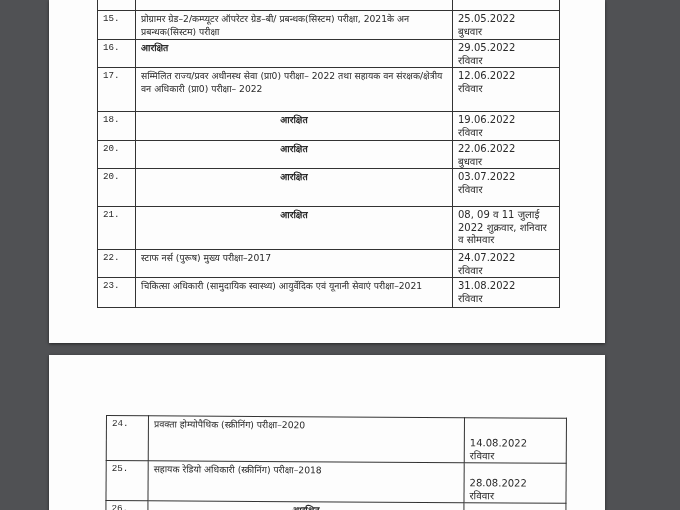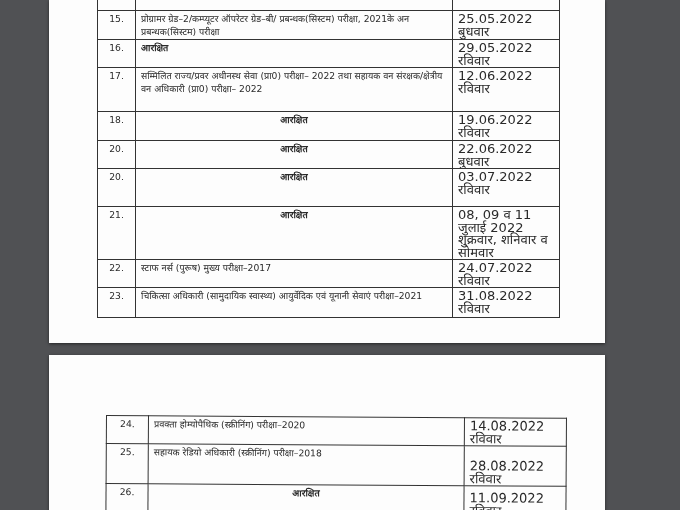--- a/index.html
+++ b/index.html
@@ -23,25 +23,25 @@
     table-layout: fixed;
     font-size: 9.2px;
     line-height: 12.5px;
   }
   table.sched td {
     border: 1px solid #333;
     vertical-align: top;
     padding: 2px 5px 0 5px;
     overflow: hidden;
   }
-  td.no { text-align: center; padding-left: 0; padding-right: 6px; }
+  td.no { padding-left: 0; padding-right: 6px; font-family: Liberation Mono, monospace; }
   td.center { text-align: center; font-weight: bold; }
   td.bold { font-weight: bold; }
   td.justify { text-align: justify; text-align-last: left; }
-  td.date { padding-left: 4px; font-size: 13px; }
+  td.date { padding-left: 4px; font-size: 10px; }
   .date-line { display: block; }
   #table1 { left: 48px; top: -18px; width: 462px; }
   #table2 { left: 57px; top: 60px; width: 460px; transform: rotate(0.35deg); transform-origin: left top; }
 </style>
 </head>
 <body>
 
 <div class="page" id="page1">
   <table class="sched" id="table1">
     <colgroup>
@@ -138,21 +138,21 @@
   <table class="sched" id="table2">
     <colgroup>
         <col style="width:42px">
         <col style="width:316px">
         <col style="width:102px">
       </colgroup>
     <tbody>
         <tr style="height:28px">
       <td class="no">24.</td>
       <td>प्रवक्ता होम्योपैथिक (स्क्रीनिंग) परीक्षा–2020</td>
-      <td class="date" style="padding-top:2px">
+      <td class="date" style="padding-top:19px">
         <span class="date-line">14.08.2022</span>
         <span class="date-line">रविवार</span>
       </td>
     </tr>
     <tr style="height:29px">
       <td class="no">25.</td>
       <td>सहायक रेडियो अधिकारी (स्क्रीनिंग) परीक्षा–2018</td>
       <td class="date" style="padding-top:14px">
         <span class="date-line">28.08.2022</span>
         <span class="date-line">रविवार</span>

